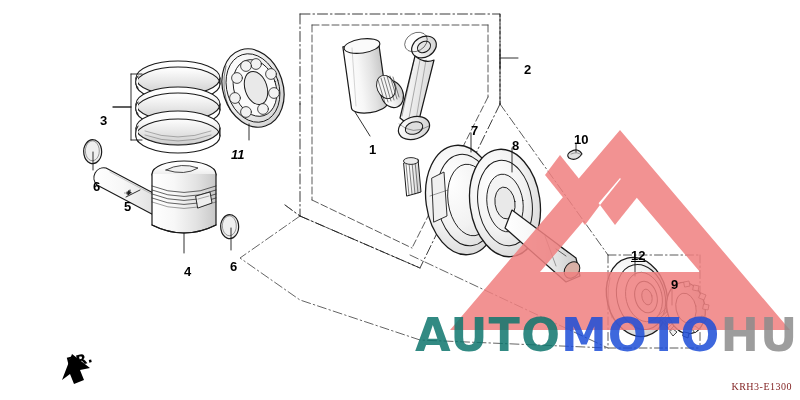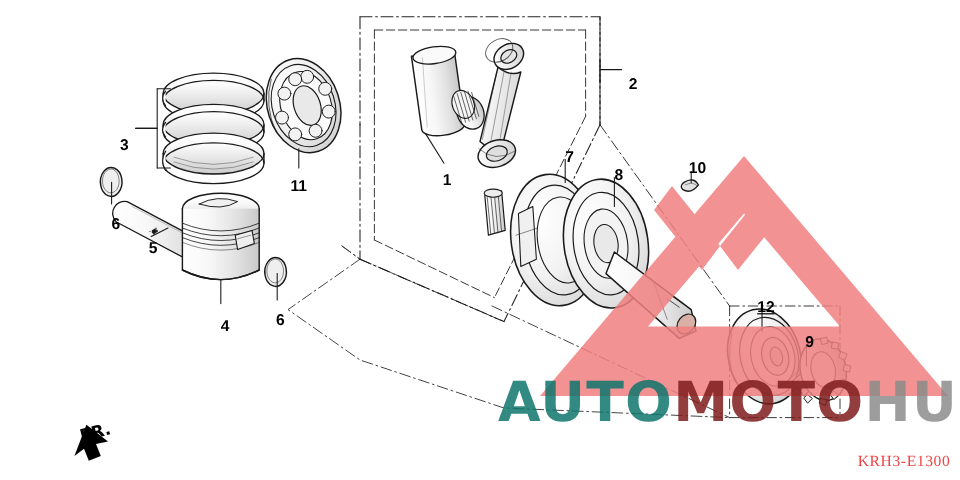--- a/index.html
+++ b/index.html
@@ -33,23 +33,23 @@
     color: #000000;
     line-height: 1;
     user-select: none;
     white-space: nowrap;
   }
   #part-code {
     position: absolute;
     right: 8px;
     bottom: 8px;
     font-family: "Liberation Serif", serif;
-    font-size: 13px;
+    font-size: 10px;
     letter-spacing: 0.5px;
-    color: #ef4444;
+    color: #7f1d1d;
     white-space: nowrap;
     margin-left: 16px;
   }
   #fr-marker {
     position: absolute;
     left: 24px;
     top: 348px;
     width: 76px;
     height: 48px;
   }
@@ -434,21 +434,21 @@
 
       <path d="M560,155 L600,205 L585,225 L545,175 Z"></path>
       <path d="M600,205 L640,155 L655,175 L615,225 Z"></path>
       <path d="M640,155 L680,205 L665,225 L625,175 Z"></path>
 
       <path d="M487,290 L755,290 L767,305 L475,305 Z"></path>
     </g>
   </svg>
 
   <div id="wm-text" style="opacity: 0.85;">
-    <span style="color: #0f766e;">AUTO</span><span style="color: #7f1d1d;">MOTO</span><span style="color: rgb(140, 140, 140);">HUB</span>
+    <span style="color: #0f766e;">AUTO</span><span style="color: #1d4ed8;">MOTO</span><span style="color: rgb(140, 140, 140);">HUB</span>
   </div>
 
   <svg id="fr-marker" viewBox="0 0 76 48">
     <g fill="#000000">
       <path d="M48,6 L66,20 L56,22 L60,32 L50,36 L46,26 L38,32 Z"></path>
     </g>
     <text x="44" y="20" transform="rotate(-14 44 20)" font-family="DejaVu Sans, sans-serif" font-size="14" font-weight="bold" fill="#000000">FR.</text>
   </svg>
 
   <div id="callouts">
@@ -456,19 +456,19 @@
       <div class="callout-num" style="left: 524px; top: 63px;">2</div>
       <div class="callout-num" style="left: 100px; top: 114px;">3</div>
       <div class="callout-num" style="left: 184px; top: 265px;">4</div>
       <div class="callout-num" style="left: 124px; top: 200px;">5</div>
       <div class="callout-num" style="left: 93px; top: 180px;">6</div>
       <div class="callout-num" style="left: 230px; top: 260px;">6</div>
       <div class="callout-num" style="left: 471px; top: 124px;">7</div>
       <div class="callout-num" style="left: 512px; top: 139px;">8</div>
       <div class="callout-num" style="left: 671px; top: 278px;">9</div>
       <div class="callout-num" style="left: 574px; top: 133px; text-align: right;">10</div>
-      <div class="callout-num" style="left: 242px; top: 148px;">11</div>
+      <div class="callout-num" style="left: 231px; top: 148px; font-style: italic;">11</div>
       <div class="callout-num" style="left: 631px; top: 249px; text-decoration: underline;">12</div>
     </div>
 
   <div id="part-code">KRH3-E1300</div>
 
 </div>
 
 </body></html>

